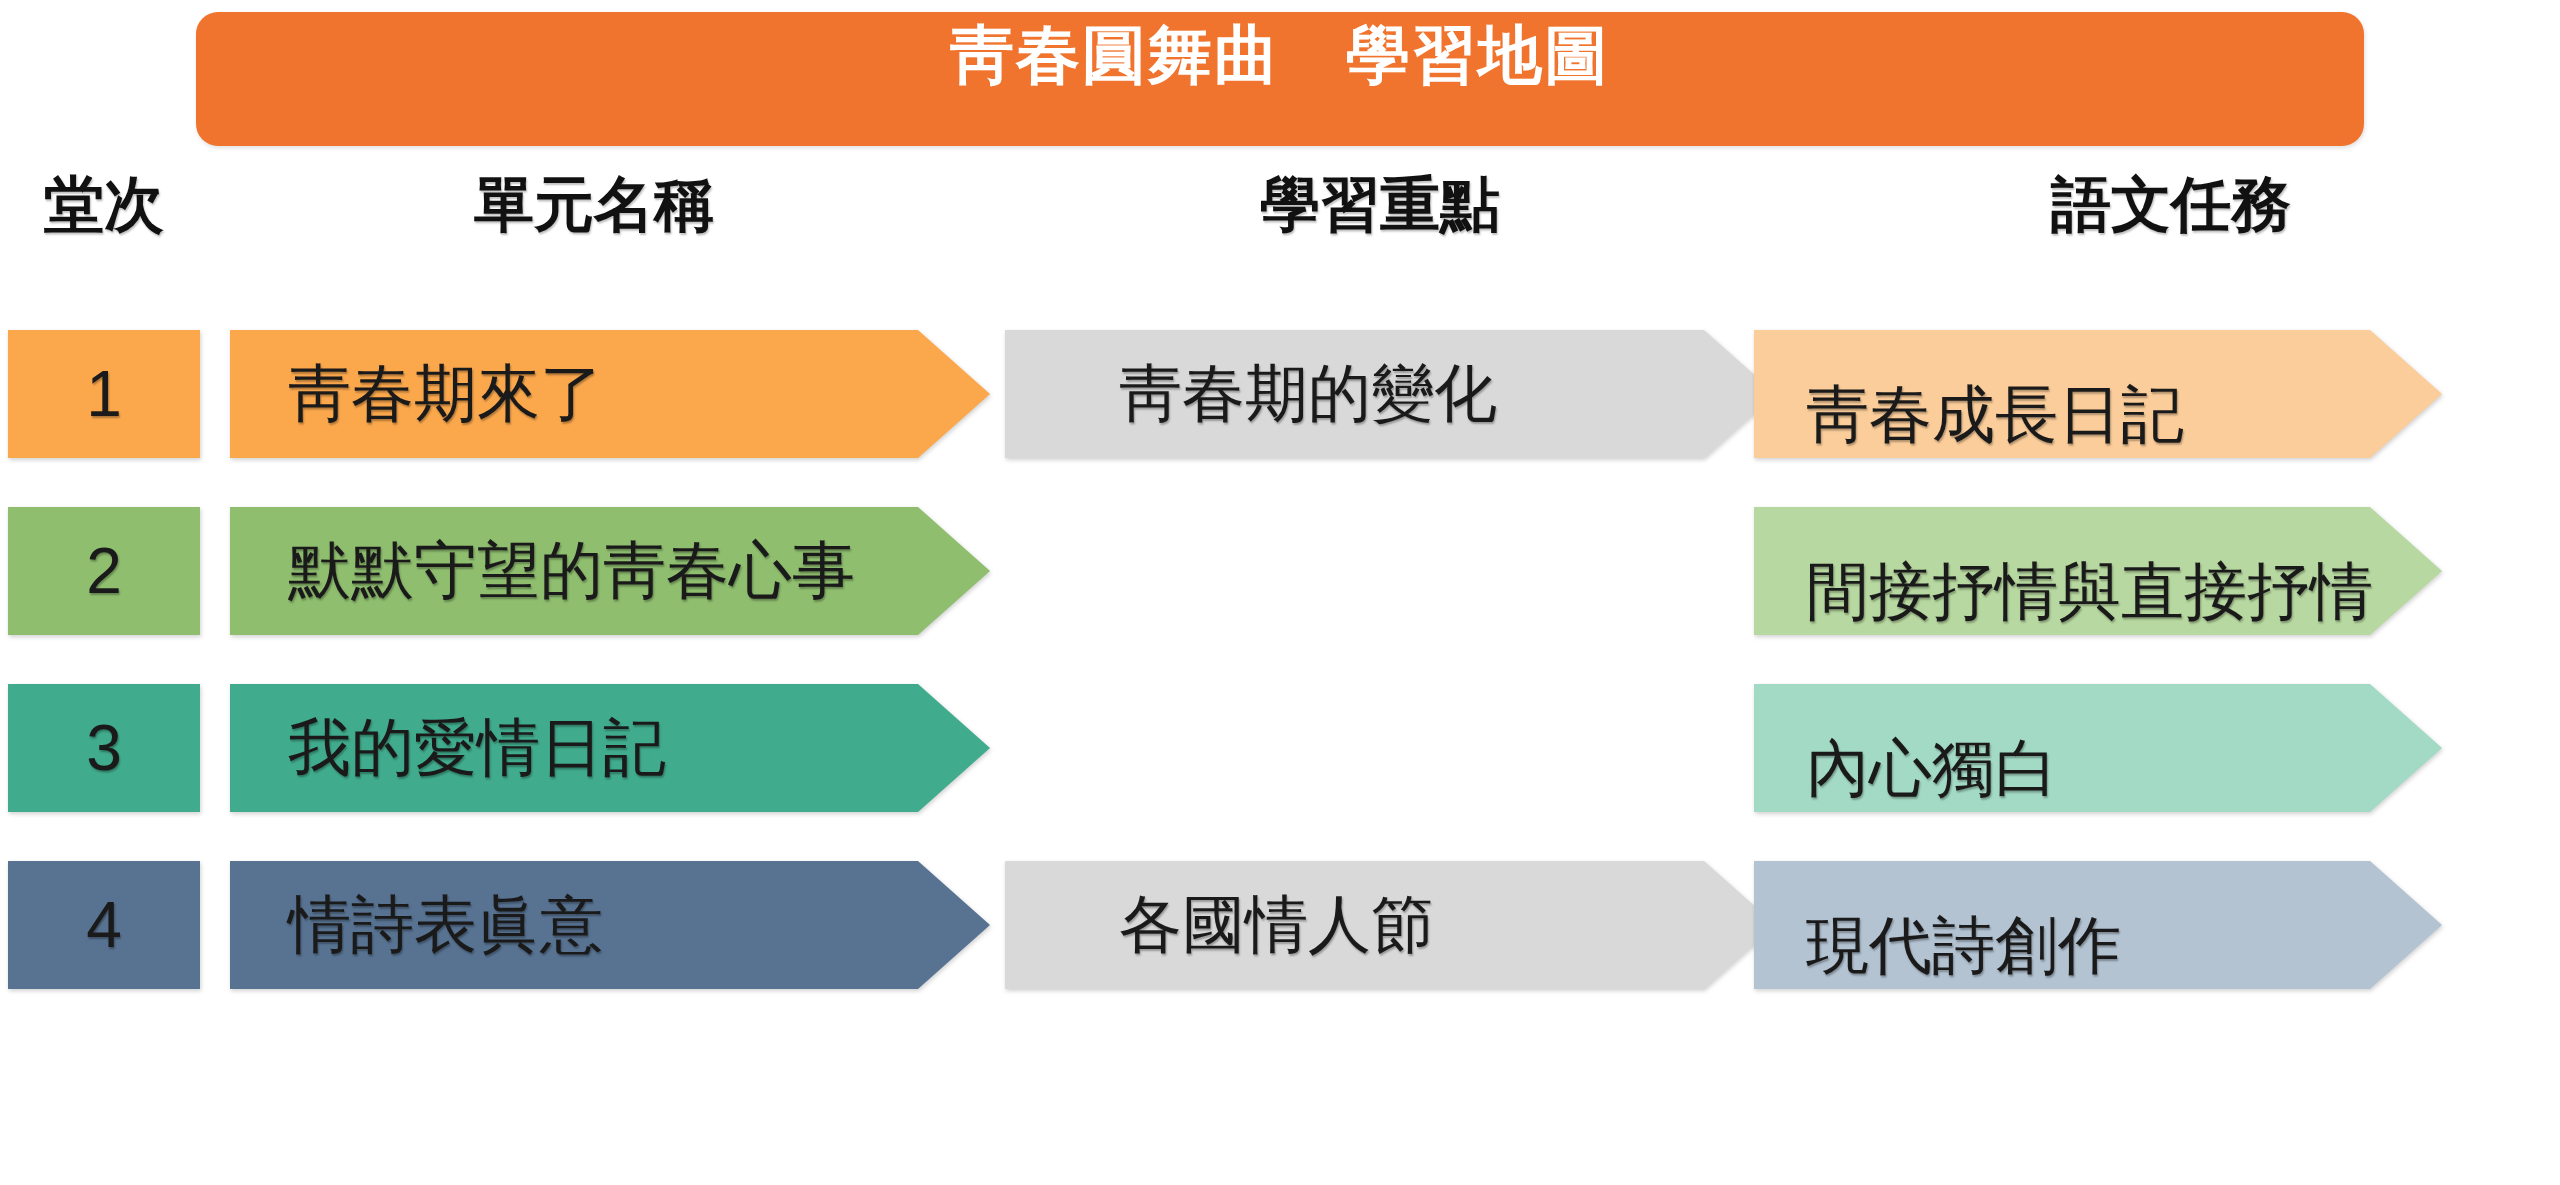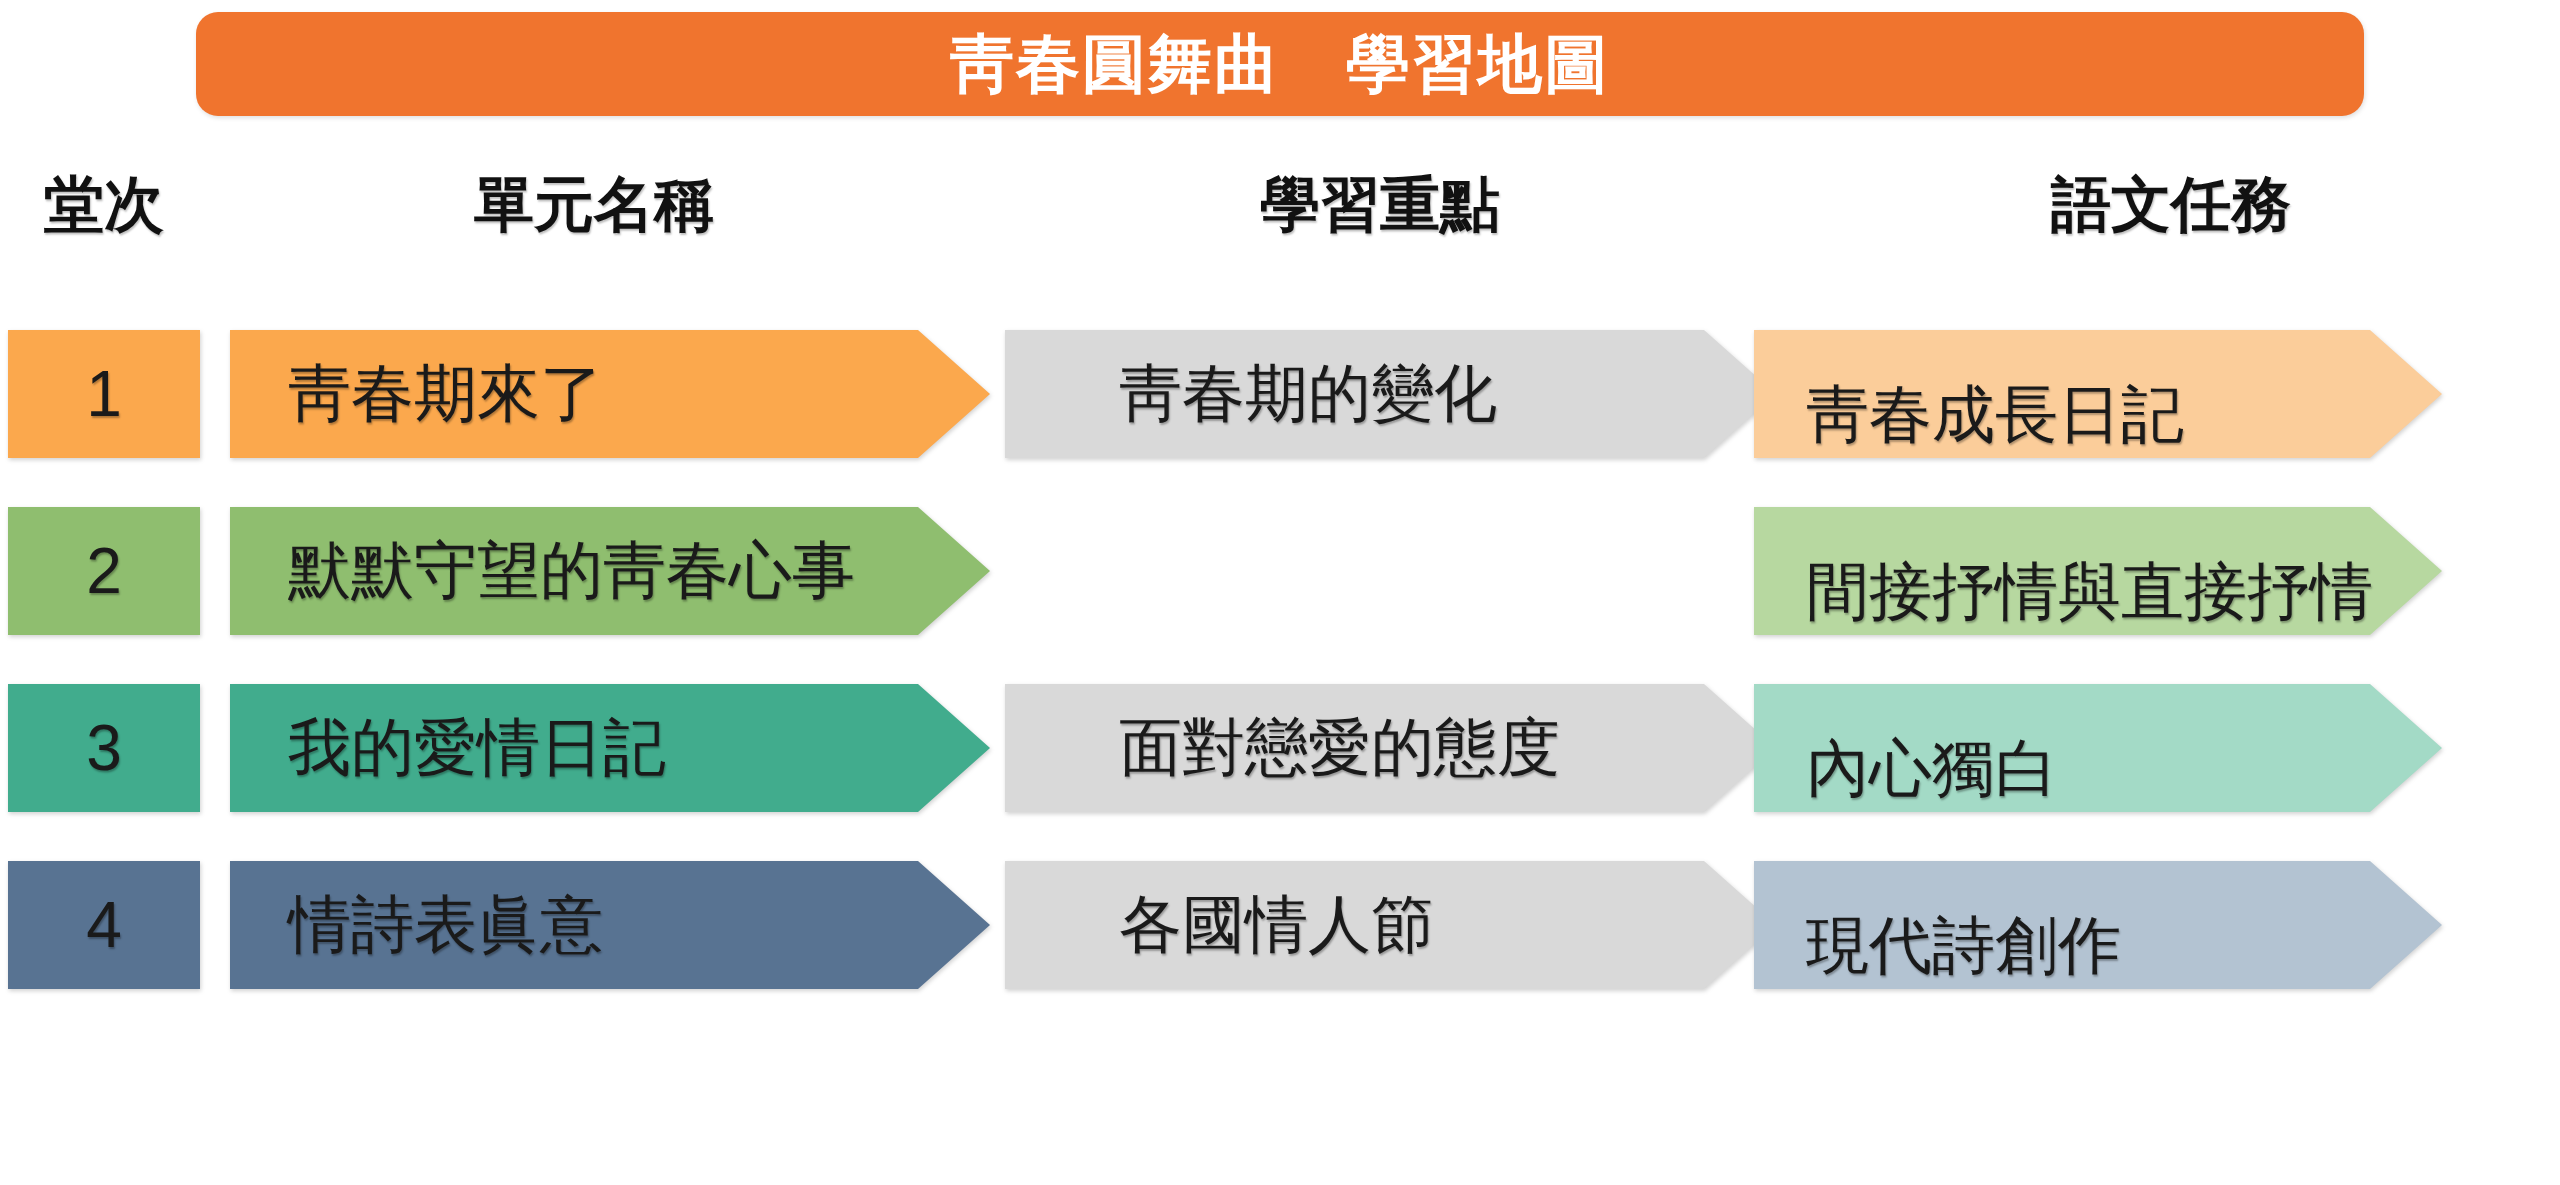--- a/index.html
+++ b/index.html
@@ -5,23 +5,23 @@
   html,body{margin:0;padding:0;background:#ffffff;}
   body{
     font-family:"Liberation Sans", sans-serif;
     width:2560px;height:1185px;position:relative;overflow:hidden;
     color:#1a1a1a;
   }
   #canvas{position:absolute;inset:0;}
 
   
   .banner{
-    position:absolute;left:196px;top:12px;width:2168px;height:104px;
+    position:absolute;left:196px;top:12px;width:2168px;height:134px;
     border-radius:22px;
-    display:flex;align-items:center;justify-content:center;
+    display:flex;align-items:flex-start;justify-content:center;
     filter:drop-shadow(1px 2px 2px rgba(0,0,0,0.12));
   }
   .banner .title{
     font-size:64px;font-weight:bold;color:#ffffff;
     letter-spacing:2px;white-space:pre;
   }
 
   
   .colhead{
     position:absolute;top:162px;height:86px;line-height:86px;
@@ -101,23 +101,20 @@
     <div class="arrow a-task" style="--c: #B7D8A0;">
         <span class="txt">間接抒情與直接抒情</span>
       </div>
   </div>
 
   <div class="row r2">
     <div class="numbox" style="background: rgb(65, 172, 141);">3</div>
     <div class="arrow a-unit" style="--c: #41AC8D;">
         <span class="txt">我的愛情日記</span>
       </div>
-    <div class="arrow a-focus" style="--c: #D9D9D9;">
-        <span class="txt">面對戀愛的態度</span>
-      </div>
     <div class="arrow a-task" style="--c: #A3DAC6;">
         <span class="txt">內心獨白</span>
       </div>
   </div>
 
   <div class="row r3">
     <div class="numbox" style="background: rgb(88, 115, 146);">4</div>
     <div class="arrow a-unit" style="--c: #587392;">
         <span class="txt">情詩表眞意</span>
       </div>

